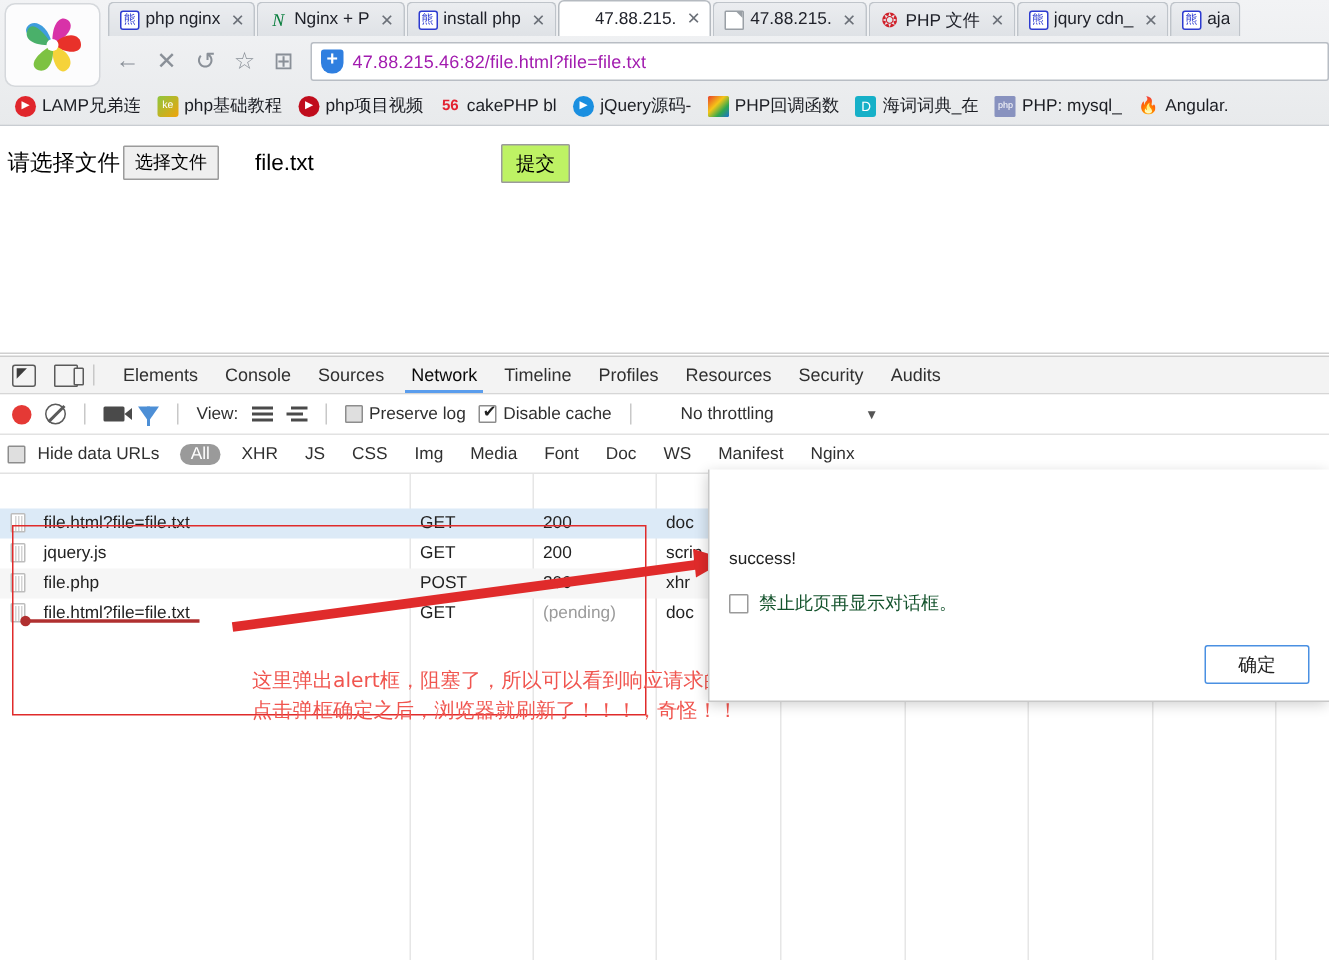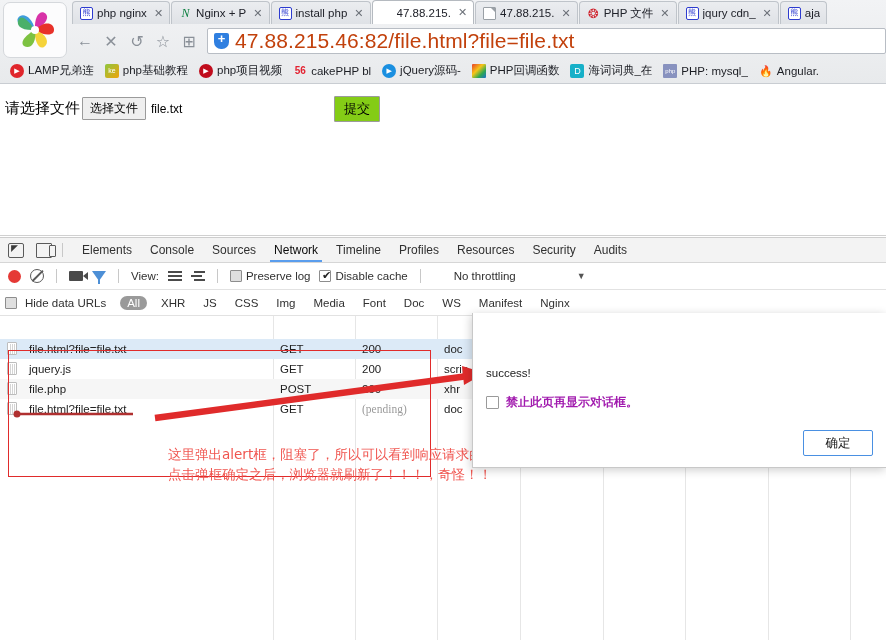--- a/index.html
+++ b/index.html
@@ -80,21 +80,21 @@
     display: flex; align-items: center; padding: 0 6px; gap: 6px;
   }
   .shield {
     width: 15px; height: 16px; flex: 0 0 15px; background: #2f7fe0;
     border-radius: 2px 2px 7px 7px; position: relative;
   }
   .shield::after {
     content: "+"; position: absolute; left: 0; right: 0; top: -2px;
     text-align: center; color: #fff; font-size: 13px; font-weight: bold;
   }
-  .url-text { font-size: 21px; color: #c2410c; letter-spacing: 0.1px; }
+  .url-text { font-size: 12px; color: #a21caf; letter-spacing: 0.1px; }
 
   
   .bookmarks {
     position: absolute; left: 0; top: 58px; right: 0; height: 25px;
     display: flex; align-items: center; padding-left: 6px; gap: 3px;
     overflow: hidden;
   }
   .bm { display: flex; align-items: center; gap: 4px; padding: 0 4px;
         font-size: 11.5px; color: #1c1e24; white-space: nowrap; }
   .bm-ico { width: 14px; height: 14px; flex: 0 0 14px; border-radius: 50%;
@@ -124,24 +124,24 @@
     background: #fff; border-bottom: 1px solid #d0d0d0;
   }
   .form-row {
     position: absolute; left: 5px; top: 13px; display: flex; align-items: center;
   }
   .form-label { font-size: 15px; color: #000; }
   .file-btn {
     font-size: 12px; padding: 2px 7px; background: #efefef;
     border: 1px solid #9b9b9b; color: #000; border-radius: 1px; margin-left: 2px; text-align: right;
   }
-  .file-name { font-size: 12px; color: #000; margin-left: 5px; }
+  .file-name { font-size: 15px; color: #000; margin-left: 24px; }
   .submit-btn {
     position: absolute; left: 334px; top: 12px;
-    font-size: 13px; padding: 3px 9px; background: #84cc16;
+    font-size: 13px; padding: 3px 9px; background: #bef264;
     border: 1px solid #9b9b9b; color: #000; border-radius: 1px;
   }
 
   
   .devtools {
     position: absolute; left: 0; top: 237px; right: 0; bottom: 0;
     background: #fff; border-top: 1px solid #cdcdcd;
   }
   .dt-tabbar {
     position: absolute; left: 0; top: 0; right: 0; height: 25px;
@@ -270,21 +270,21 @@
   .net-row {
     position: absolute; left: 0; right: 0; height: 20px; line-height: 20px;
   }
   .net-row.sel { background: #dceaf7; }
   .net-row.odd { background: #f6f6f6; }
   .td {
     position: absolute; top: 0; height: 20px; line-height: 20px;
     font-size: 11.5px; color: #222; padding-left: 7px; white-space: nowrap;
     overflow: hidden;
   }
-  .td.muted { color: #9b9b9b; font-family: Liberation Serif, serif; }
+  .td.muted { color: #9b9b9b; }
   .rowicon {
     position: absolute; left: 7px; top: 3px; width: 10px; height: 13px;
     background: #fff; border: 1px solid #bdbdbd; border-radius: 1px;
   }
   .rowicon::after {
     content: ""; position: absolute; left: 2px; top: 1px; width: 1px;
     height: 10px; background: #d4d4d4;
     box-shadow: 2px 0 0 #d4d4d4, 4px 0 0 #d4d4d4;
   }
   .colrule {
@@ -315,21 +315,21 @@
     position: absolute; left: 12px; top: 14px; font-size: 14.5px; color: #222;
   }
   .alert-msg {
     position: absolute; left: 13px; top: 54px; font-size: 11.5px; color: #222;
   }
   .alert-chk {
     position: absolute; left: 13px; top: 81px; display: flex;
     align-items: center; gap: 7px;
   }
   .alert-chk .cbox { width: 13px; height: 13px; border-color: #9a9a9a; }
-  .alert-chk-label { font-size: 12px; color: #a21caf; font-weight: bold; }
+  .alert-chk-label { font-size: 12px; color: #14532d; }
   .alert-ok {
     position: absolute; right: 13px; bottom: 11px; width: 70px; height: 26px;
     background: #fff; border: 1px solid #4a90e2; border-radius: 2px;
     font-size: 12.5px; color: #222; cursor: pointer;
     font-family: "Liberation Sans", sans-serif;
   }
 </style>
 </head>
 <body>
 

